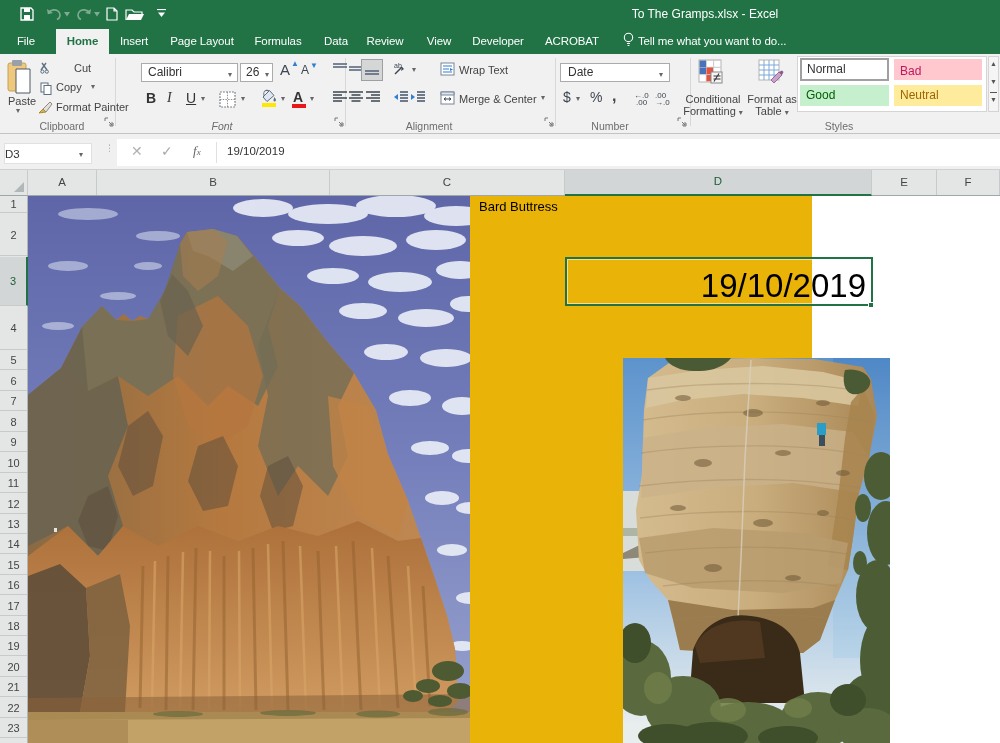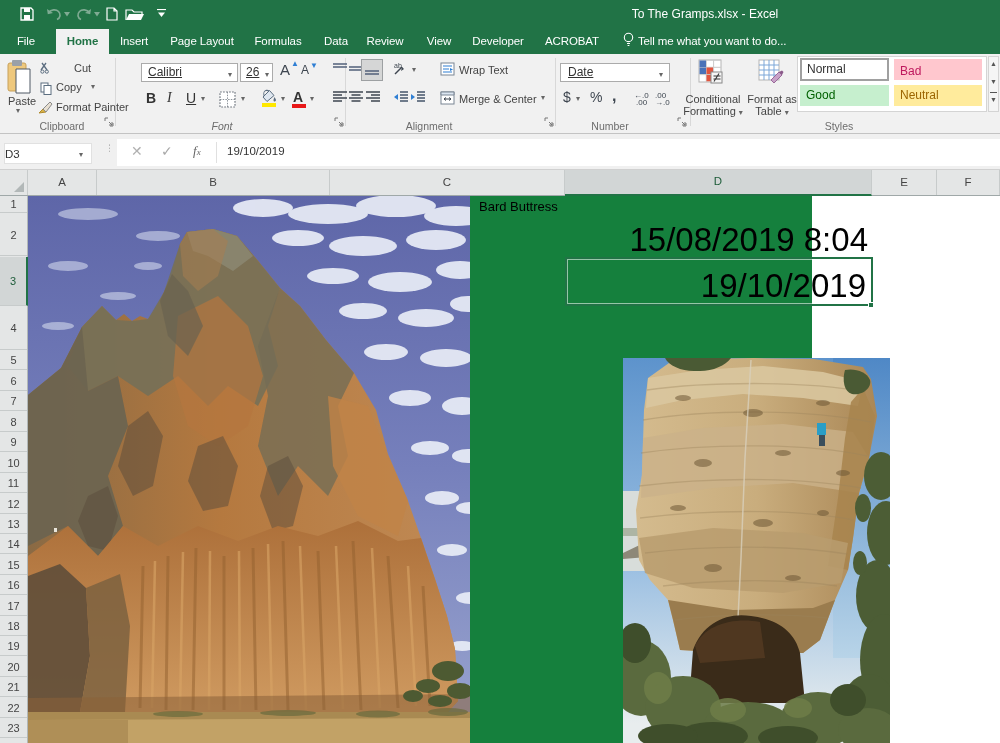--- a/index.html
+++ b/index.html
@@ -13,33 +13,33 @@
 
 #tabrow { left:0; top:29px; width:1000px; height:25px; background:#217346; }
 .tab { position:absolute; top:0; height:25px; line-height:25px; color:#fff; font-size:11.5px; letter-spacing:-0.1px; text-align:center; }
 #hometab { background:#f1f1f1; color:#217346; font-weight:bold; }
 
 #ribbon { left:0; top:54px; width:1000px; height:80px; background:#f1f1f1; border-bottom:1px solid #c3c3c3; }
 .gsep { position:absolute; top:4px; width:1px; height:68px; background:#d8d8d8; }
 .glabel { position:absolute; top:66px; color:#6d6d6d; font-size:10.5px; text-align:center; }
 .launch { position:absolute; top:63px; width:10px; height:10px; }
 .rtext { color:#444; font-size:11px; }
-.combo { position:absolute; background:#fff; border:1px solid #ababab; color:#333; font-size:12px;text-decoration:underline; }
+.combo { position:absolute; background:#fff; border:1px solid #ababab; color:#333; font-size:12px; }
 .dd { color:#666; font-size:8px; }
 
 #fbar { left:0; top:134px; width:1000px; height:36px; background:#f0f0f0; border-bottom:1px solid #d0d0d0; }
 #namebox { left:4px; top:9px; width:88px; height:21px; background:#fff; border:1px solid #e1e1e1; font-size:11.5px; color:#333; line-height:20px; }
 #fxpanel { left:117px; top:5px; width:883px; height:27px; background:#fff; }
 
 #colheads { left:0; top:170px; width:1000px; height:26px; background:#e4e6e6; border-bottom:1px solid #9fa8a8; }
 .ch { position:absolute; top:0; height:25px; line-height:25px; text-align:center; font-size:11.5px; color:#444; border-right:1px solid #c7cbcb; }
 #rowheads { left:0; top:196px; width:28px; height:547px; background:#e4e6e6; border-right:1px solid #b2b8b8; }
 .rh { position:absolute; left:0; width:27px; text-align:center; font-size:11px; color:#444; border-bottom:1px solid #c7cbcb; }
 
-#cells { left:28px; top:196px; width:784px; height:547px; background:#15803d; }
+#cells { left:28px; top:196px; width:784px; height:547px; background:#eab308; }
 .big { position:absolute; color:#000; font-size:33px; line-height:1; }
 </style>
 </head>
 <body>
 <div id="titlebar" class="abs">
   <div id="qat">
     <svg class="abs" style="left:20px;top:7px;" width="14" height="14" viewBox="0 0 14 14">
         <path d="M1 1 h10 l2 2 v10 h-12 z" fill="none" stroke="#fff" stroke-width="1.3"></path>
         <rect x="4" y="8" width="6" height="5" fill="#fff"></rect>
         <rect x="4" y="1" width="6" height="4" fill="#fff"></rect>
@@ -531,18 +531,17 @@
         <ellipse cx="45" cy="378" rx="30" ry="12"></ellipse>
     </g>
     <g fill="#6e7d48" opacity="0.85">
       <ellipse cx="35" cy="330" rx="14" ry="16"></ellipse>
         <ellipse cx="105" cy="352" rx="18" ry="12"></ellipse>
         <ellipse cx="175" cy="350" rx="14" ry="10"></ellipse>
     </g>
   </svg>
 
   <div class="abs" style="left:451px;top:3px;font-size:13px;color:#000;">Bard Buttress</div>
-  <div class="big" style="left:0;top:27px;width:840px;text-align:right;">15/08/2019 8:04</div>
   <div class="big" style="left:0;top:73px;width:838px;text-align:right;">19/10/2019</div>
 
   <div class="abs" style="left:537px;top:61px;width:308px;height:49px;border:2px solid #217346;box-shadow:inset 0 0 0 1px rgba(255,255,255,0.55);"></div>
   <div class="abs" style="left:840px;top:106px;width:6px;height:6px;background:#217346;border:1px solid #fff;"></div>
 </div>
 
 </body></html>

